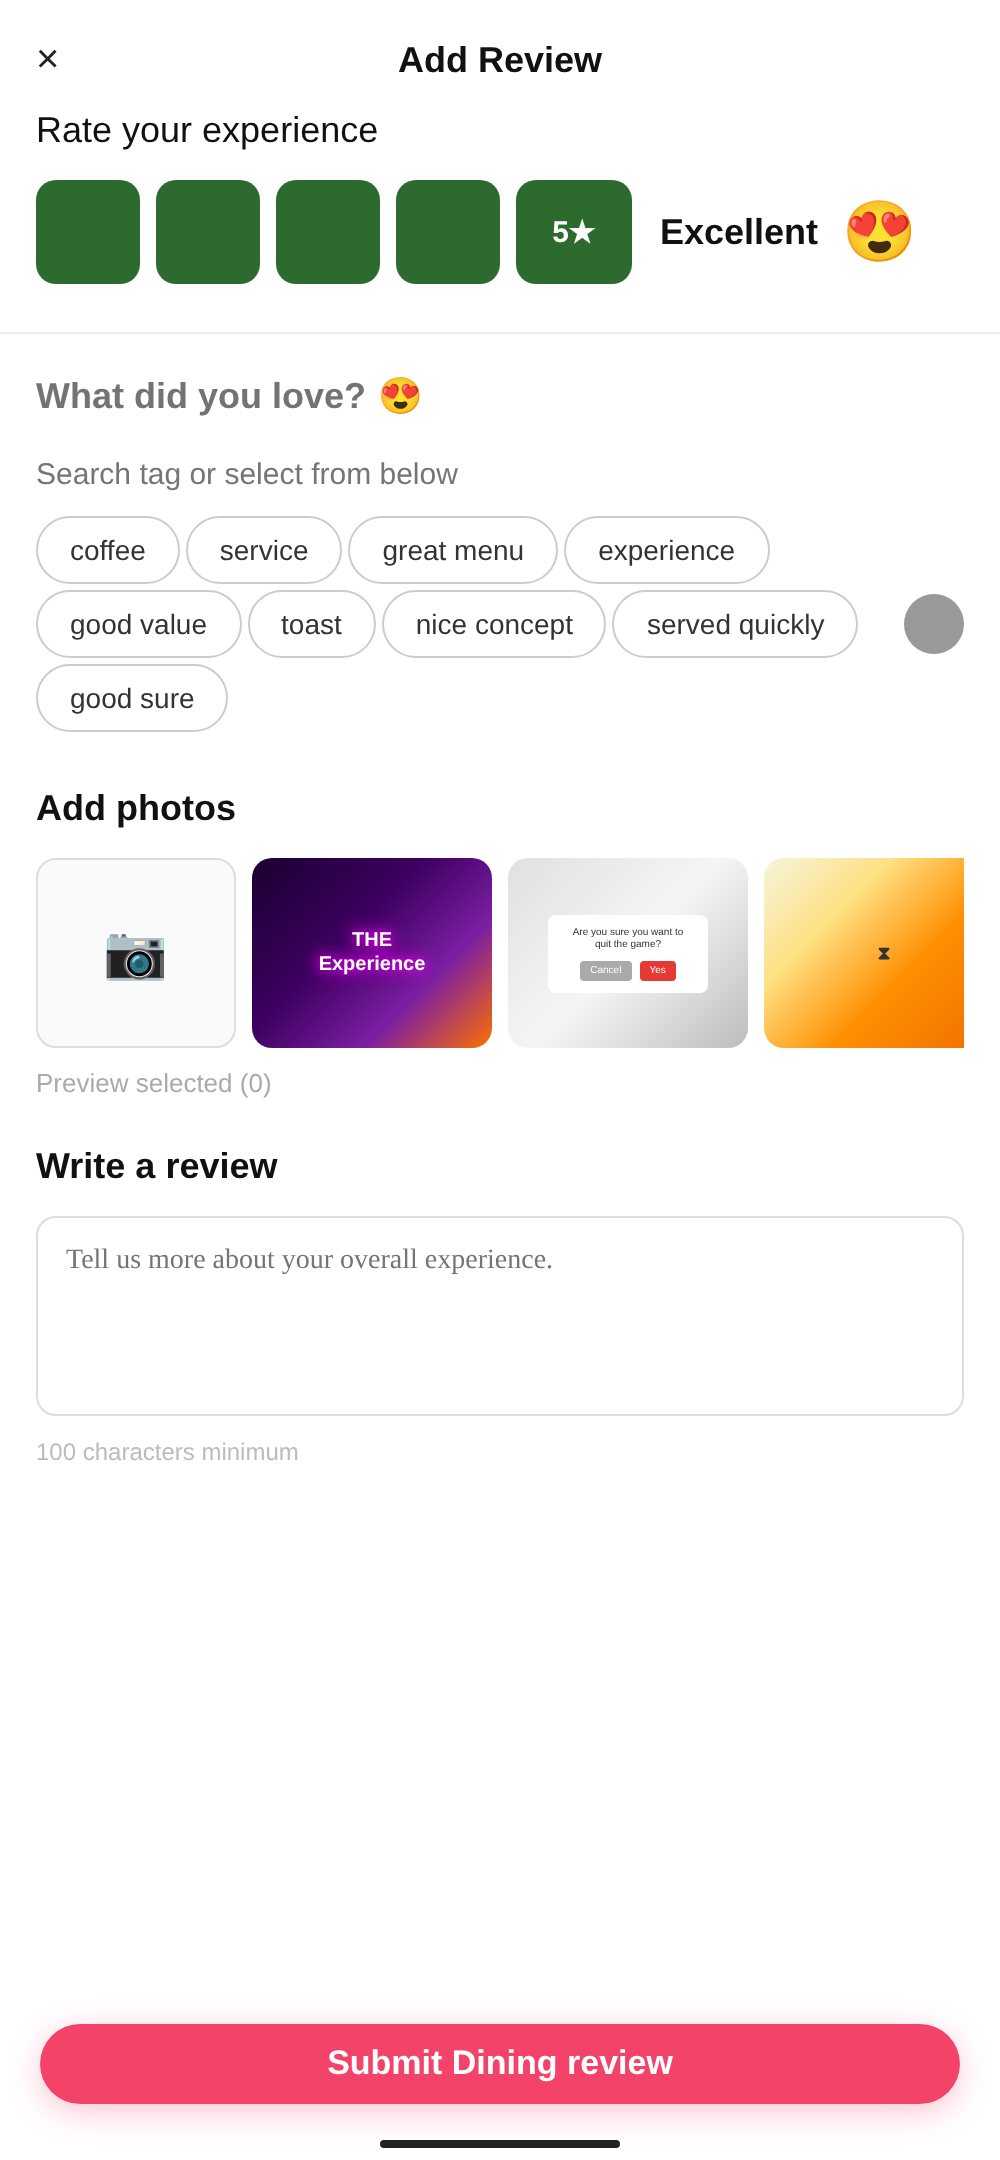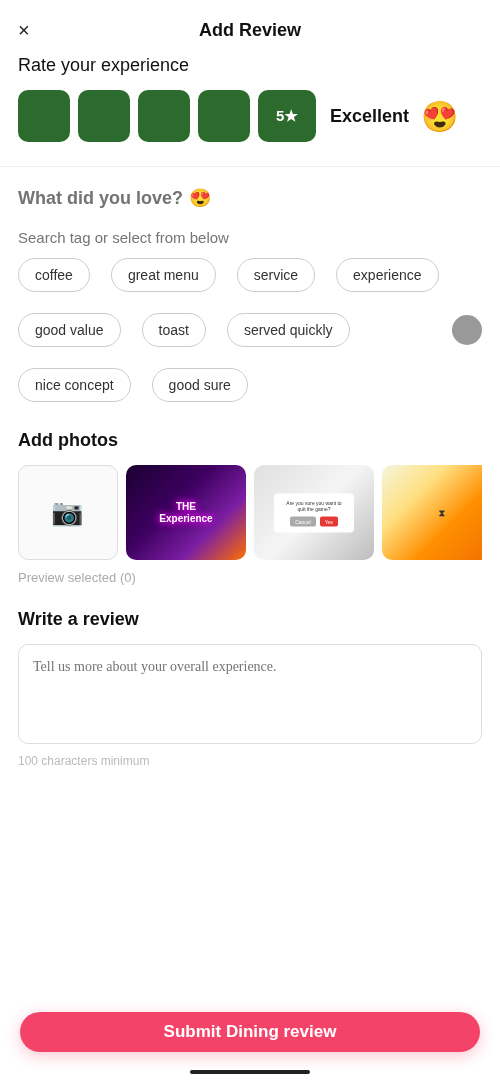--- a/index.html
+++ b/index.html
@@ -100,21 +100,21 @@
       border: none;
       outline: none;
       font-size: 15px;
       color: #aaa;
       padding: 8px 0 12px 0;
       background: transparent;
     }
     .tags-container {
       display: flex;
       flex-wrap: wrap;
-      gap: 21px;
+      gap: 3px;
       margin-bottom: 28px;
       position: relative;
     }
     .tag {
       border: 1px solid #ccc;
       border-radius: 20px;
       padding: 8px 16px;
       font-size: 14px;
       color: #333;
       cursor: pointer;
@@ -316,28 +316,28 @@
 <div class="divider"></div>
 
 <div class="section">
   <div class="love-label">
     <span>What did you love?</span>
     <span>😍</span>
   </div>
   <input class="search-tag-input" type="text" placeholder="Search tag or select from below" style="">
   <div class="tags-container">
     <span class="tag">coffee</span>
+    <span class="tag">service</span>
     <span class="tag">great menu</span>
-    <span class="tag">service</span>
     <span class="tag">experience</span>
     <div class="scroll-indicator"></div>
     <span class="tag">good value</span>
     <span class="tag">toast</span>
+    <span class="tag">nice concept</span>
     <span class="tag">served quickly</span>
-    <span class="tag">nice concept</span>
     <span class="tag">good sure</span>
   </div>
 </div>
 
 <div class="section">
   <div class="section-title">Add photos</div>
   <div class="photos-row">
 
     <div class="photo-add-box">
       <span class="camera-icon">📷</span>

